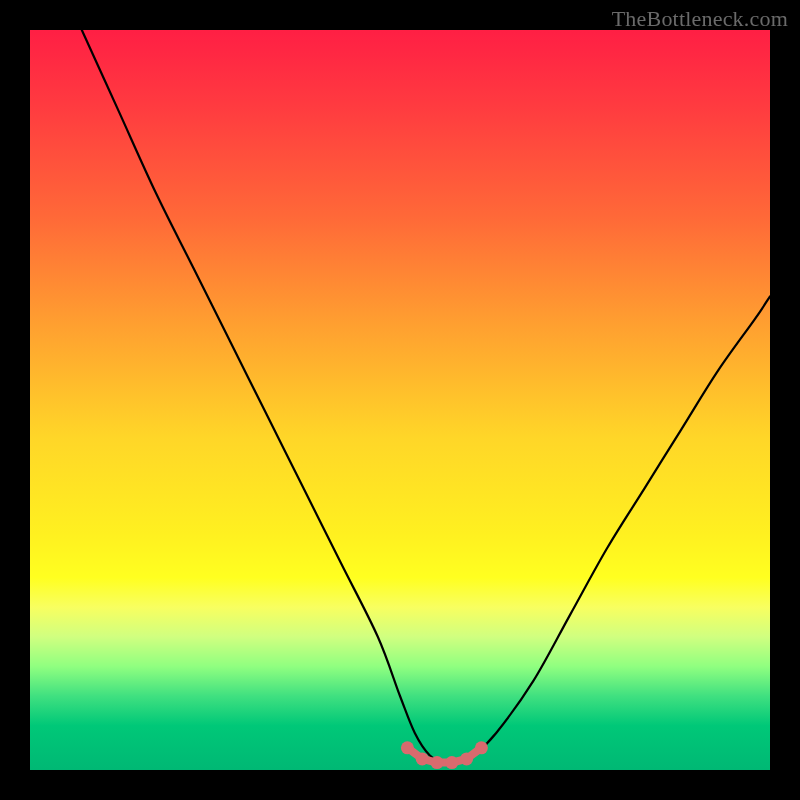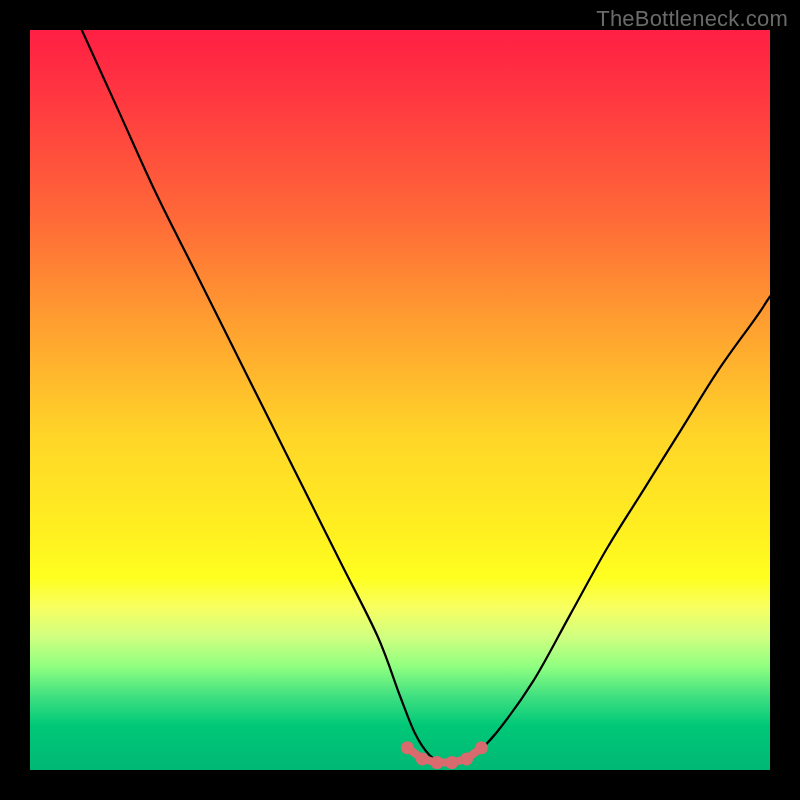--- a/index.html
+++ b/index.html
@@ -8,20 +8,21 @@
     width: 800px;
     height: 800px;
     background: #000;
     overflow: hidden;
     font-family: Arial, Helvetica, sans-serif;
   }
   .frame {
     position: relative;
     width: 800px;
     height: 652px;
+    font-family: Liberation Serif, serif;
   }
   .plot-area {
     position: absolute;
     left: 30px;
     top: 30px;
     width: 740px;
     height: 740px;
     background: linear-gradient(
       to bottom,
       #ff1f44 0%,

